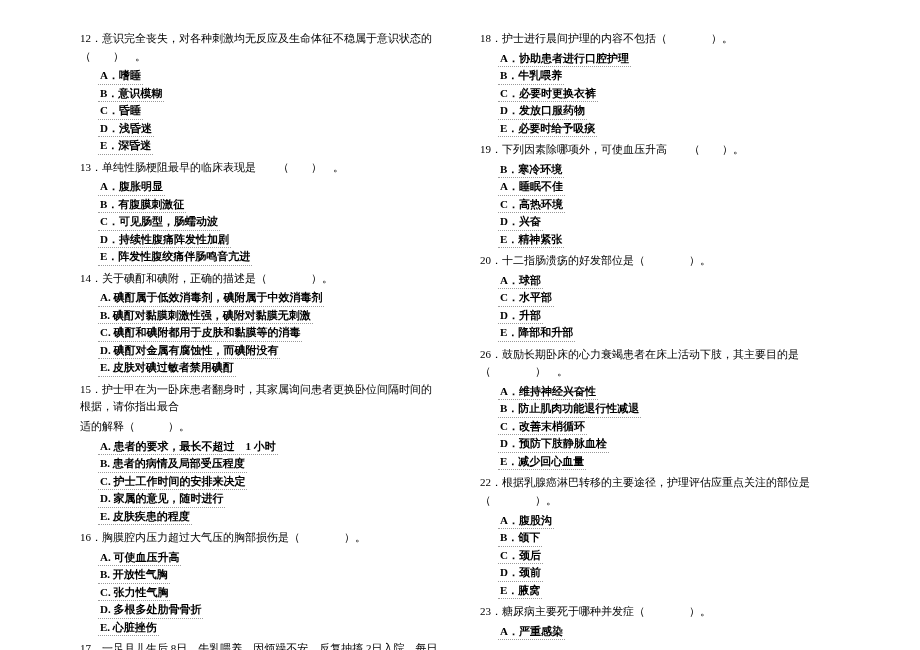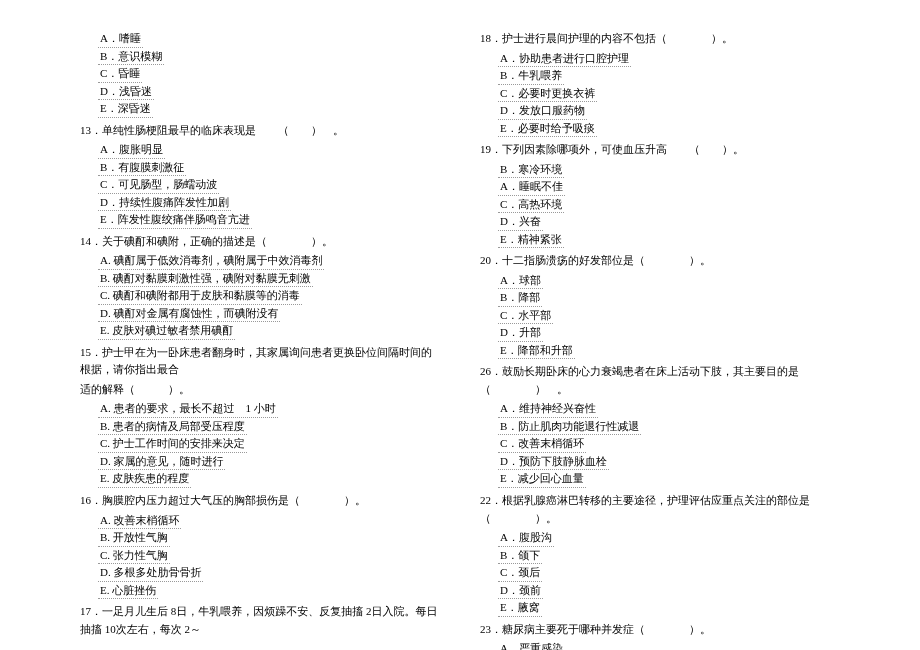--- a/index.html
+++ b/index.html
@@ -28,37 +28,39 @@
   .q-stem {
     margin-bottom: 2px;
   }
   .opt {
     margin-left: 18px;
     padding: 0 2px;
     display: inline-block;
   }
   .opt-line {
     line-height: 1.5;
+    font-weight: bold;
   }
   .bordered {
     border: 1px solid #888;
     border-top: none;
     border-left: none;
     border-right: none;
     border-bottom: 1px dotted #999;
     padding: 0 2px;
   }
 </style>
 </head>
 <body>
 
 <div class="page">
   <div class="col">
 
     <div class="q">
+      <div class="q-stem">12．意识完全丧失，对各种刺激均无反应及生命体征不稳属于意识状态的　　（　　）　。</div>
       <div class="opt-line"><span class="opt bordered">A．嗜睡</span></div>
       <div class="opt-line"><span class="opt bordered">B．意识模糊</span></div>
       <div class="opt-line"><span class="opt bordered">C．昏睡</span></div>
       <div class="opt-line"><span class="opt bordered">D．浅昏迷</span></div>
       <div class="opt-line"><span class="opt bordered">E．深昏迷</span></div>
     </div>
 
     <div class="q">
       <div class="q-stem">13．单纯性肠梗阻最早的临床表现是　　（　　）　。</div>
       <div class="opt-line"><span class="opt bordered">A．腹胀明显</span></div>
@@ -82,21 +84,21 @@
       <div class="q-stem">适的解释（　　　）。</div>
       <div class="opt-line"><span class="opt bordered">A. 患者的要求，最长不超过　1 小时</span></div>
       <div class="opt-line"><span class="opt bordered">B. 患者的病情及局部受压程度</span></div>
       <div class="opt-line"><span class="opt bordered">C. 护士工作时间的安排来决定</span></div>
       <div class="opt-line"><span class="opt bordered">D. 家属的意见，随时进行</span></div>
       <div class="opt-line"><span class="opt bordered">E. 皮肤疾患的程度</span></div>
     </div>
 
     <div class="q">
       <div class="q-stem">16．胸膜腔内压力超过大气压的胸部损伤是（　　　　）。</div>
-      <div class="opt-line"><span class="opt bordered">A. 改善末梢循环</span></div>
+      <div class="opt-line"><span class="opt bordered">A. 可使血压升高</span></div>
       <div class="opt-line"><span class="opt bordered">B. 开放性气胸</span></div>
       <div class="opt-line"><span class="opt bordered">C. 张力性气胸</span></div>
       <div class="opt-line"><span class="opt bordered">D. 多根多处肋骨骨折</span></div>
       <div class="opt-line"><span class="opt bordered">E. 心脏挫伤</span></div>
     </div>
 
     <div class="q">
       <div class="q-stem">17．一足月儿生后 8日，牛乳喂养，因烦躁不安、反复抽搐 2日入院。每日抽搐 10次左右，每次 2～</div>
 
     </div>
@@ -119,21 +121,20 @@
       <div class="opt-line"><span class="opt bordered">B．寒冷环境</span></div>
       <div class="opt-line"><span class="opt bordered">A．睡眠不佳</span></div>
       <div class="opt-line"><span class="opt bordered">C．高热环境</span></div>
       <div class="opt-line"><span class="opt bordered">D．兴奋</span></div>
       <div class="opt-line"><span class="opt bordered">E．精神紧张</span></div>
     </div>
 
     <div class="q">
       <div class="q-stem">20．十二指肠溃疡的好发部位是（　　　　）。</div>
       <div class="opt-line"><span class="opt bordered">A．球部</span></div>
-      <div class="opt-line"><span class="opt bordered">B．降部</span></div>
       <div class="opt-line"><span class="opt bordered">C．水平部</span></div>
       <div class="opt-line"><span class="opt bordered">D．升部</span></div>
       <div class="opt-line"><span class="opt bordered">E．降部和升部</span></div>
     </div>
 
     <div class="q">
       <div class="q-stem">26．鼓励长期卧床的心力衰竭患者在床上活动下肢，其主要目的是（　　　　）　。</div>
       <div class="opt-line"><span class="opt bordered">A．维持神经兴奋性</span></div>
       <div class="opt-line"><span class="opt bordered">B．防止肌肉功能退行性减退</span></div>
       <div class="opt-line"><span class="opt bordered">C．改善末梢循环</span></div>

